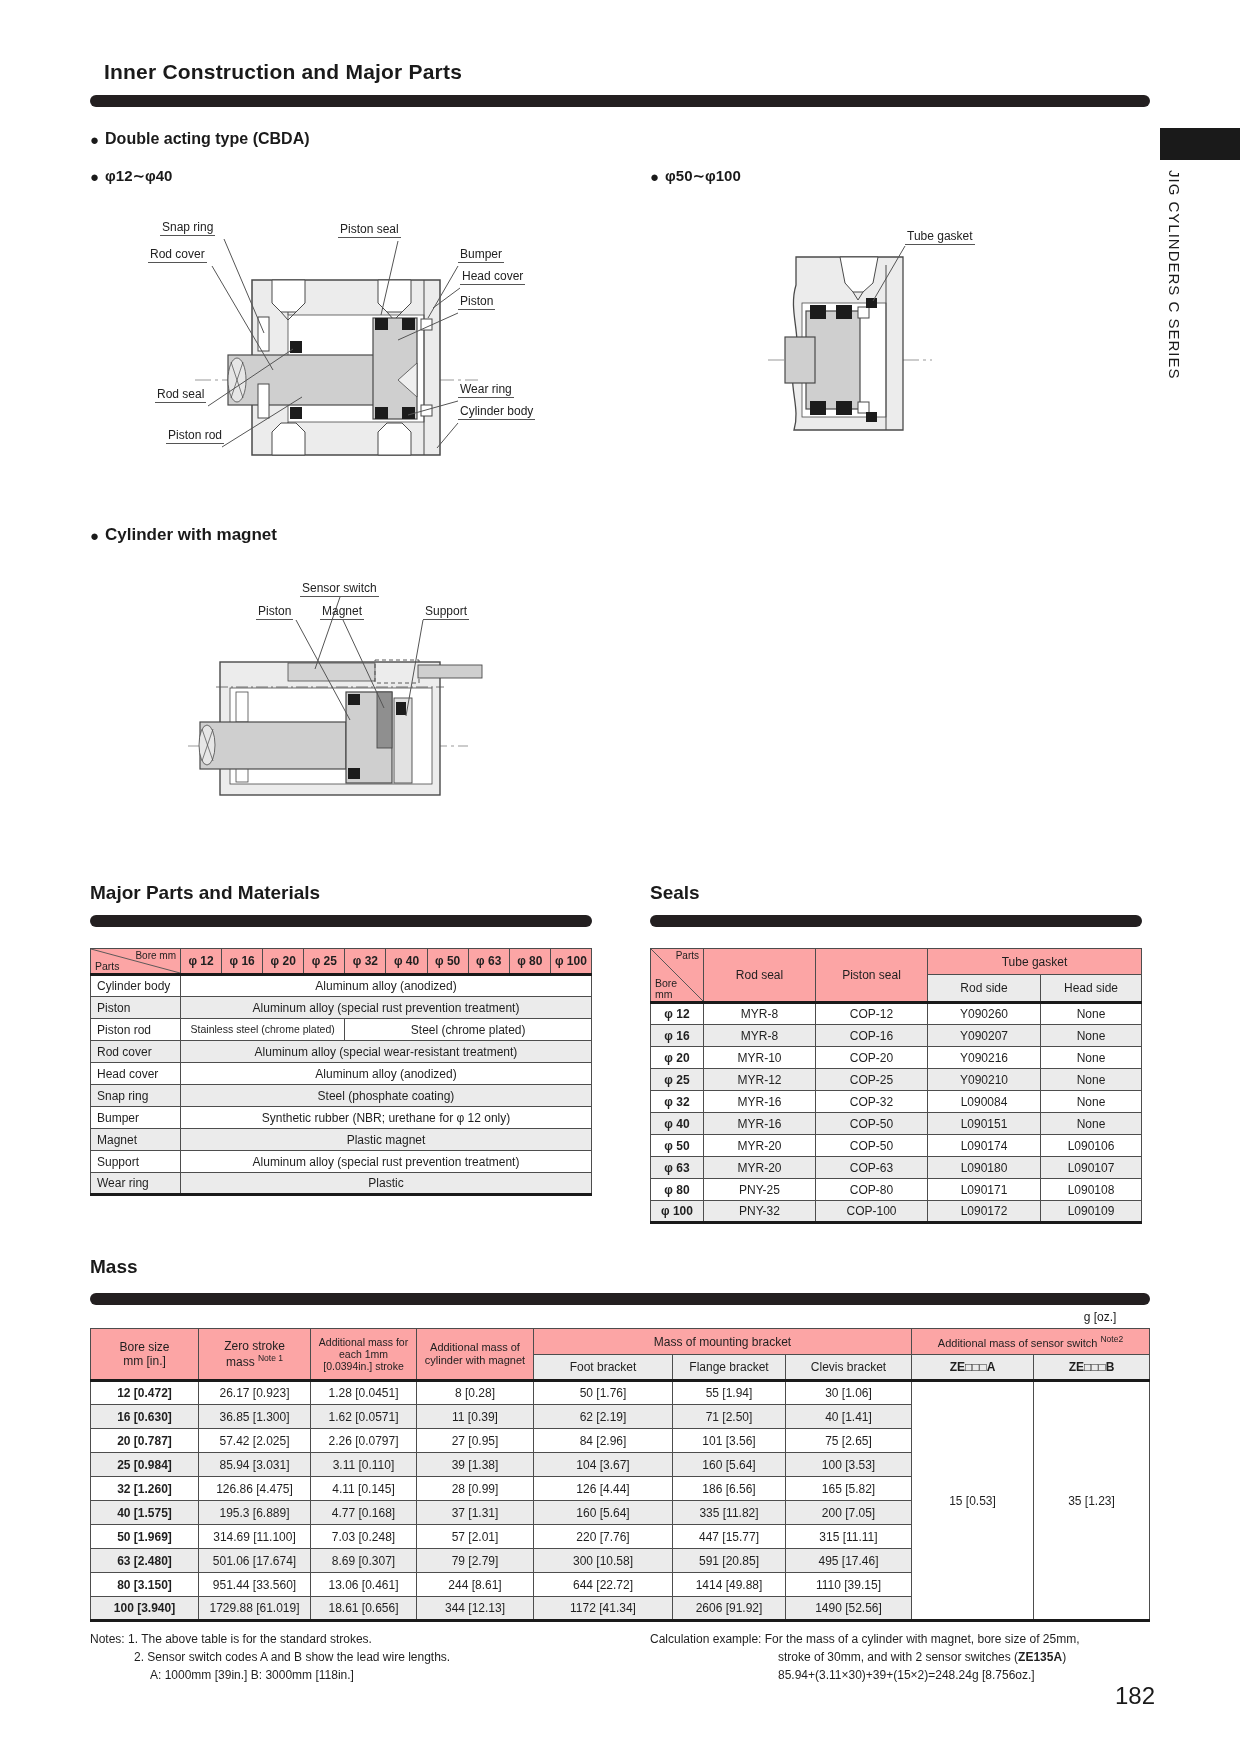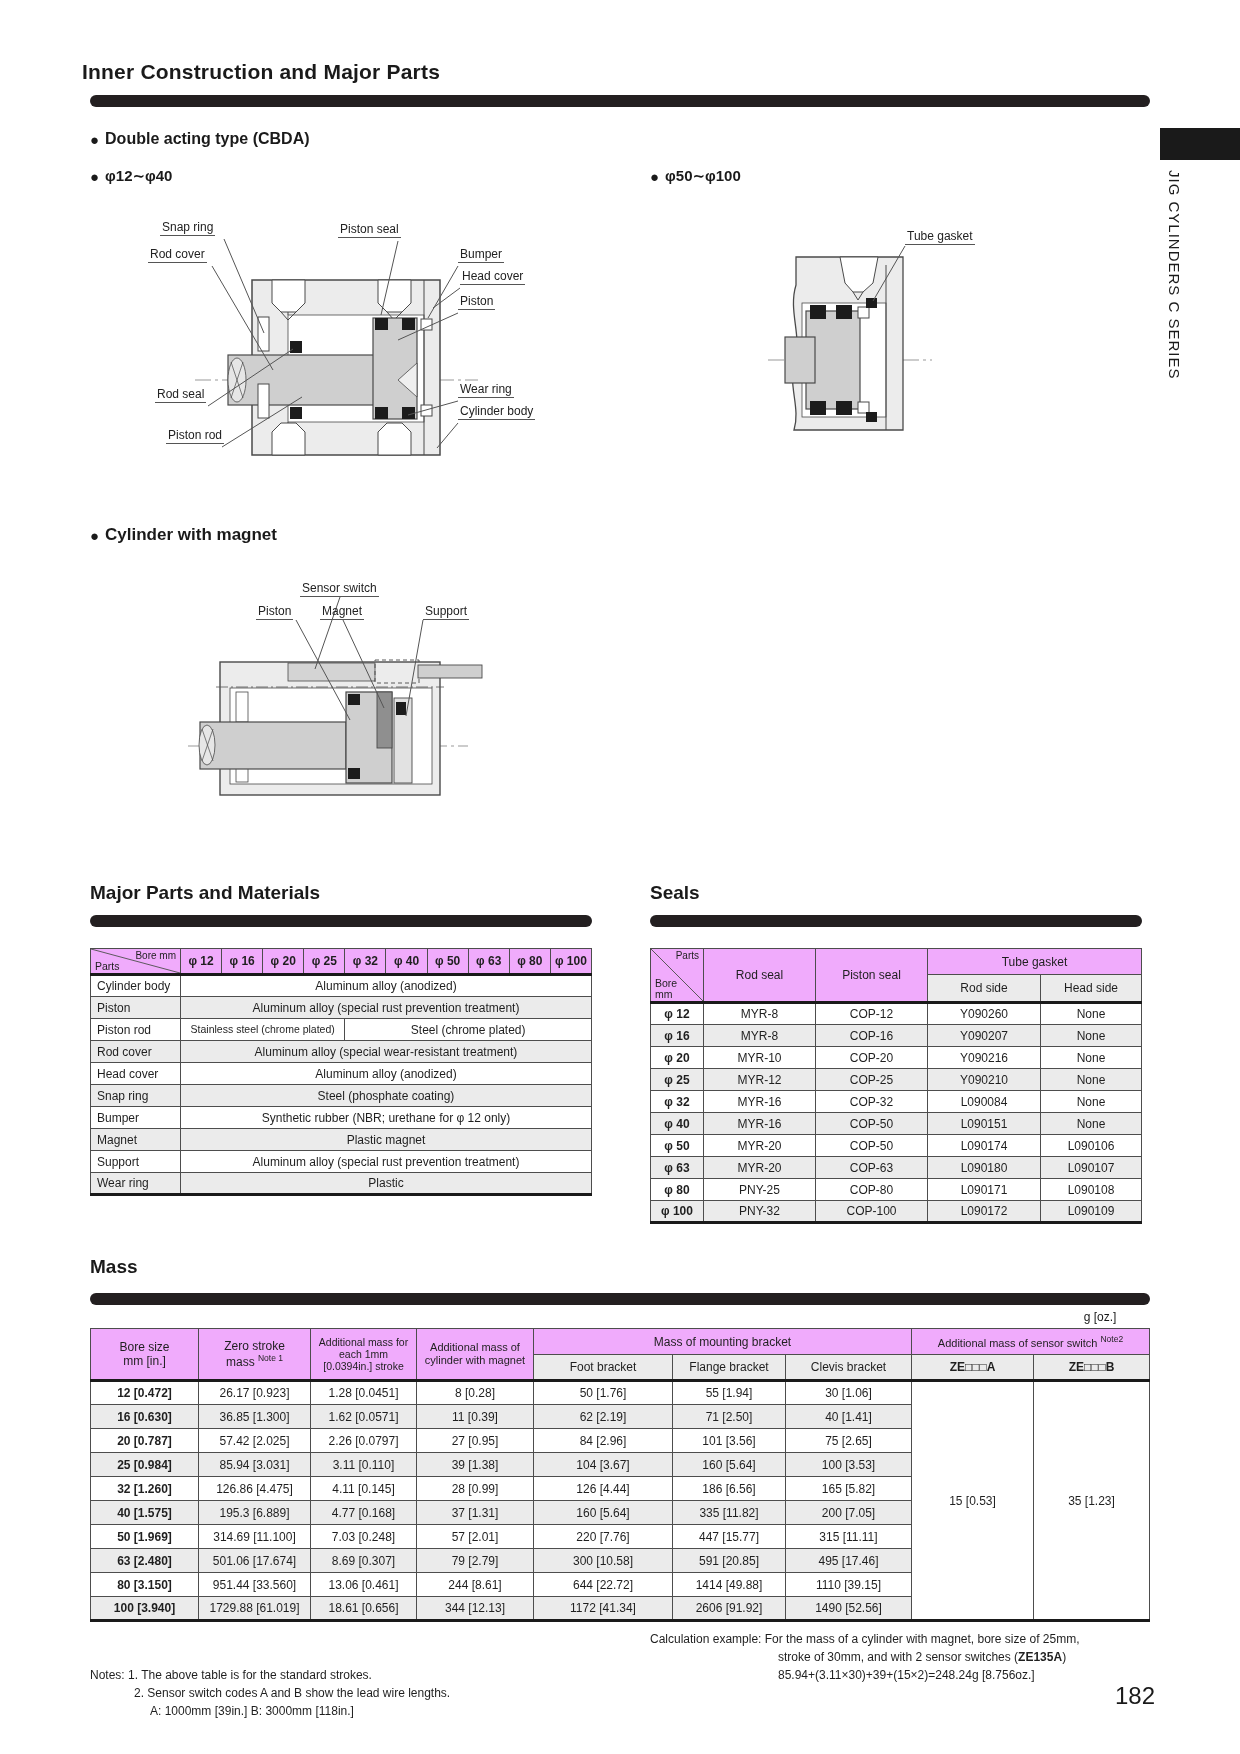--- a/index.html
+++ b/index.html
@@ -13,21 +13,21 @@
   .bullet{font-size:15px;line-height:1;}
   .dlabel{position:absolute;font-size:12px;color:#222;border-bottom:1px solid #555;
           padding:0 2px 1px 2px;line-height:1.1;white-space:nowrap;background:transparent;}
   .dwrap{position:absolute;}
   .dwrap svg{position:absolute;left:0;top:0;}
   
   table{border-collapse:collapse;table-layout:fixed;width:100%;}
   td{border:1px solid #4d4d4d;font-size:12px;text-align:center;vertical-align:middle;
      padding:0 2px;overflow:hidden;color:#1f1f1f;}
   .ttbl{border-top:1.5px solid #1a1a1a;border-bottom:3px solid #1a1a1a;}
-  .hcell{background:#f0abfc;}
+  .hcell{background:#fca5a5;}
   .thick-b{border-bottom:3px solid #1a1a1a;}
   .ml{white-space:pre-line;}
   .partname{text-align:left;padding-left:6px;}
   tbody tr:nth-child(even) td{background:#ebebeb;}
   tbody tr:nth-child(even) td.white{background:#fff;}
   .corner{position:relative;padding:0;}
   .corner svg{position:absolute;left:0;top:0;width:100%;height:100%;}
   .c-tr{position:absolute;top:1px;right:4px;font-size:10px;}
   .c-bl{position:absolute;bottom:1px;left:4px;font-size:10.5px;white-space:pre-line;text-align:left;line-height:1.05;}
   .bold{font-weight:bold;}
@@ -41,21 +41,21 @@
   .unit{font-size:12px;}
 </style>
 </head>
 <body>
 
 <div class="page">
 
   <div class="abs sidetab" style="left:1160px;top:128px;width:80px;height:32px;"></div>
   <div class="abs sidetext" style="left:1166px;top:170px;height:260px;">JIG CYLINDERS C SERIES</div>
 
-  <div class="abs title" style="left:82px;top:60px;">Inner Construction and Major Parts</div>
+  <div class="abs title" style="left:104px;top:60px;">Inner Construction and Major Parts</div>
   <div class="abs hbar" style="left:90px;top:95px;width:1060px;"></div>
 
   <div class="abs bullhead" style="left:90px;top:130px;">
     <span class="bullet">●</span>
     <span>Double acting type (CBDA)</span>
   </div>
   <div class="abs bullhead" style="left:90px;top:167px;font-size:15px;">
     <span class="bullet">●</span>
     <span>φ12∼φ40</span>
   </div>
@@ -501,21 +501,21 @@
             <td>18.61 [0.656]</td>
             <td>344 [12.13]</td>
             <td>1172 [41.34]</td>
             <td>2606 [91.92]</td>
             <td>1490 [52.56]</td>
           </tr>
       </tbody>
     </table>
   </div>
 
-  <div class="abs notes" style="left:90px;top:1666px;width:520px;">
+  <div class="abs notes" style="left:90px;top:1630px;width:520px;">
     <div><span>Notes:</span> <span>1. The above table is for the standard strokes.</span></div>
     <div style="padding-left:44px;">2. Sensor switch codes A and B show the lead wire lengths.</div>
     <div style="padding-left:60px;">A: 1000mm [39in.]   B: 3000mm [118in.]</div>
   </div>
 
   <div class="abs notes" style="left:650px;top:1630px;width:510px;">
     <div><span>Calculation example:</span> <span>For the mass of a cylinder with magnet, bore size of 25mm,</span></div>
     <div style="padding-left:128px;"><span>stroke of 30mm, and with 2 sensor switches (</span><span class="bold">ZE135A</span><span>)</span></div>
     <div style="padding-left:128px;">85.94+(3.11×30)+39+(15×2)=248.24g [8.756oz.]</div>
   </div>

